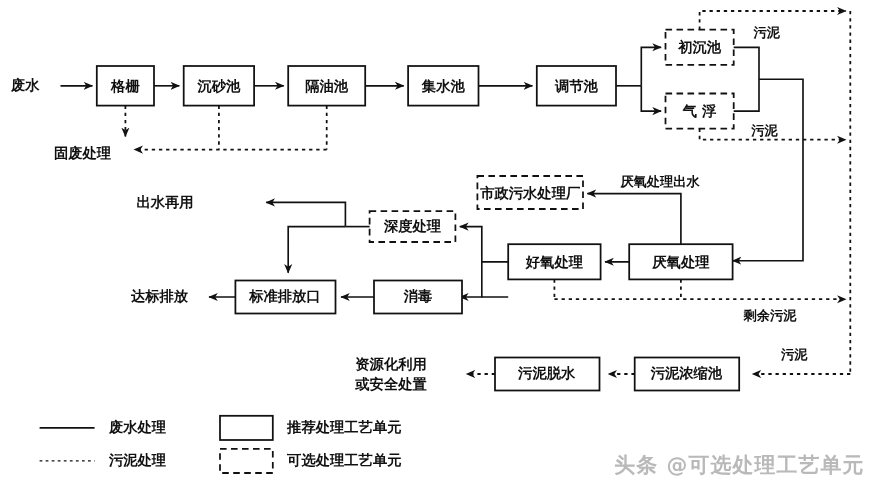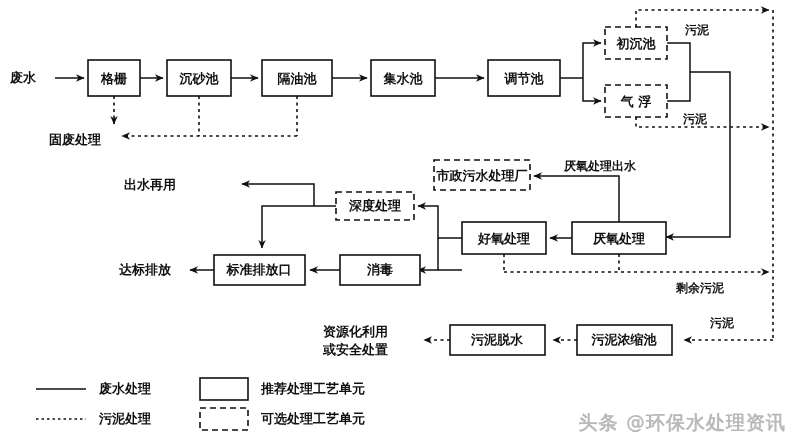--- a/index.html
+++ b/index.html
@@ -160,15 +160,15 @@
   <path class="line-dot-thin" d="M36,419 L86,419"></path>
   <text class="legend-label" x="99" y="419">污泥处理</text>
 
   <rect class="box-solid" x="200" y="378" width="48" height="22"></rect>
   <text class="legend-label" x="261" y="389">推荐处理工艺单元</text>
 
   <rect class="box-dash" x="200" y="408" width="48" height="22"></rect>
   <text class="legend-label" x="261" y="419">可选处理工艺单元</text>
 </svg>
 
-<div id="watermark">头条 @环保水处理资讯</div>
+<div id="watermark">头条 @可选处理工艺单元</div>
 
 </div>
 
 </body></html>

